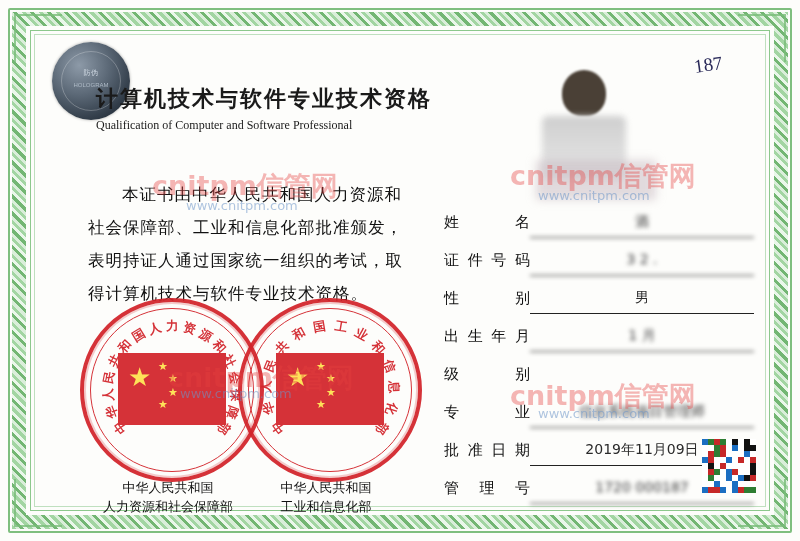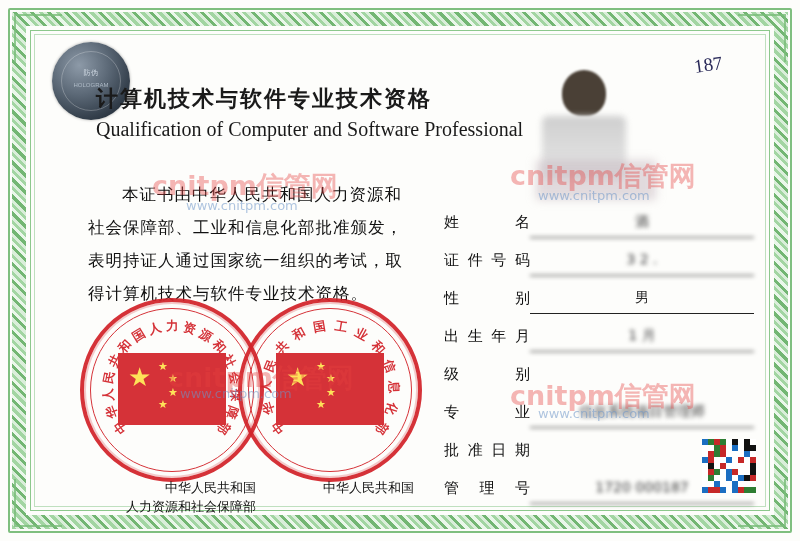--- a/index.html
+++ b/index.html
@@ -75,21 +75,21 @@
 
   
   .title-cn{
     position:absolute;left:56px;top:44px;
     font-size:22px;font-weight:bold;color:#1a1a1a;
     letter-spacing:2px;
     font-family:"DejaVu Sans", sans-serif;
   }
   .title-en{
     position:absolute;left:56px;top:78px;
-    font-size:20px;color:#1a1a1a;
+    font-size:12px;color:#1a1a1a;
     font-family:"Liberation Serif", serif;
   }
 
   
   .para{
     position:absolute;left:48px;top:138px;width:330px;
     font-size:16.5px;line-height:33px;color:#111;
     font-family:Liberation Sans, sans-serif;
     letter-spacing:1px;
   }
@@ -168,21 +168,21 @@
   .seal-arc{
     position:absolute;left:0;right:0;top:0;bottom:0;
     color:#d2232a;font-size:12.5px;font-weight:bold;
     font-family:"DejaVu Sans", sans-serif;
   }
   .seal-arc span{
     position:absolute;left:50%;top:50%;
     transform-origin:0 0;
   }
   .seal-caption{
-    position:absolute;text-align:right;width:176px;
+    position:absolute;text-align:center;width:176px;
     font-size:13px;line-height:19px;color:#111;
     font-family:"DejaVu Sans", sans-serif;
   }
   .seal-caption.c1{left:40px;top:438px;}
   .seal-caption.c2{left:198px;top:438px;}
 
   
   .qr{
     position:absolute;right:4px;bottom:8px;width:54px;height:54px;
     background:#fff;
@@ -294,20 +294,21 @@
           </div>
           <div class="info-value blurred">信息系统项目管理师</div>
         </div>
         <div class="info-row">
           <div class="info-label">
             <span>批</span>
             <span>准</span>
             <span>日</span>
             <span>期</span>
           </div>
+          <div class="info-value">2019年11月09日</div>
         </div>
         <div class="info-row">
           <div class="info-label">
             <span>管</span>
             <span>理</span>
             <span>号</span>
           </div>
           <div class="info-value blurred">1720 000187</div>
         </div>
       </div>
@@ -372,20 +373,21 @@
         </div>
       </div>
     </div>
 
     <div class="seal-caption c1">
       <div>中华人民共和国</div>
       <div>人力资源和社会保障部</div>
     </div>
     <div class="seal-caption c2">
       <div>中华人民共和国</div>
+      <div>工业和信息化部</div>
     </div>
 
     <div class="qr" id="qr">
         <div class="cell" style="left: 0px; top: 0px; background: rgb(27, 110, 194);"></div>
         <div class="cell" style="left: 6px; top: 0px; background: rgb(46, 125, 50);"></div>
         <div class="cell" style="left: 12px; top: 0px; background: rgb(198, 40, 40);"></div>
         <div class="cell" style="left: 18px; top: 0px; background: rgb(46, 125, 50);"></div>
         <div class="cell" style="left: 30px; top: 0px; background: rgb(17, 17, 17);"></div>
         <div class="cell" style="left: 42px; top: 0px; background: rgb(17, 17, 17);"></div>
         <div class="cell" style="left: 12px; top: 6px; background: rgb(46, 125, 50);"></div>

